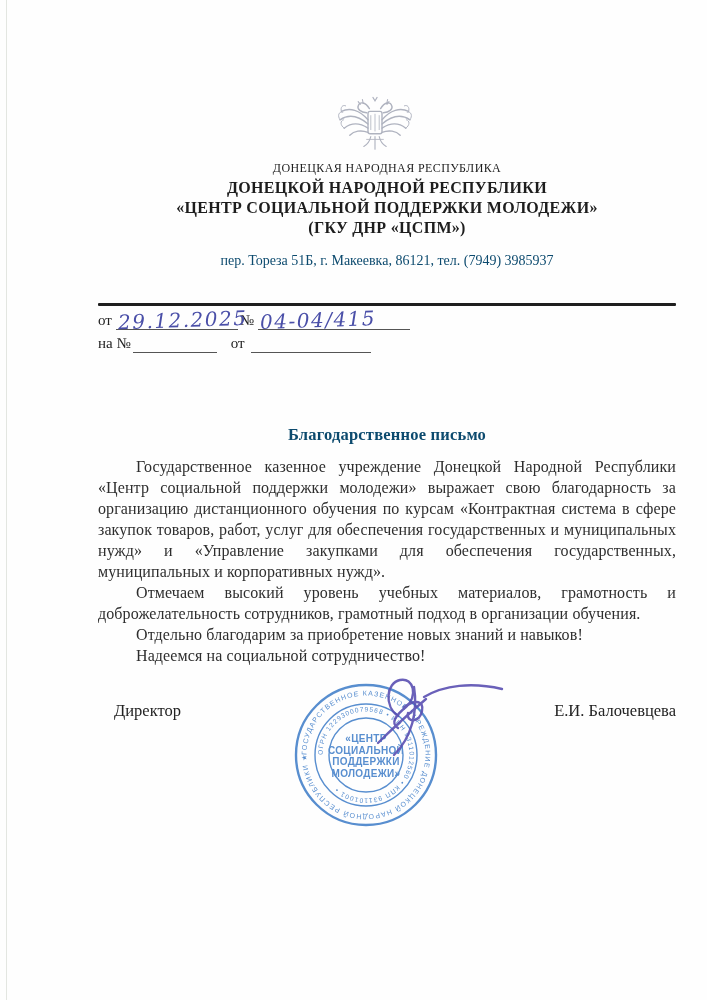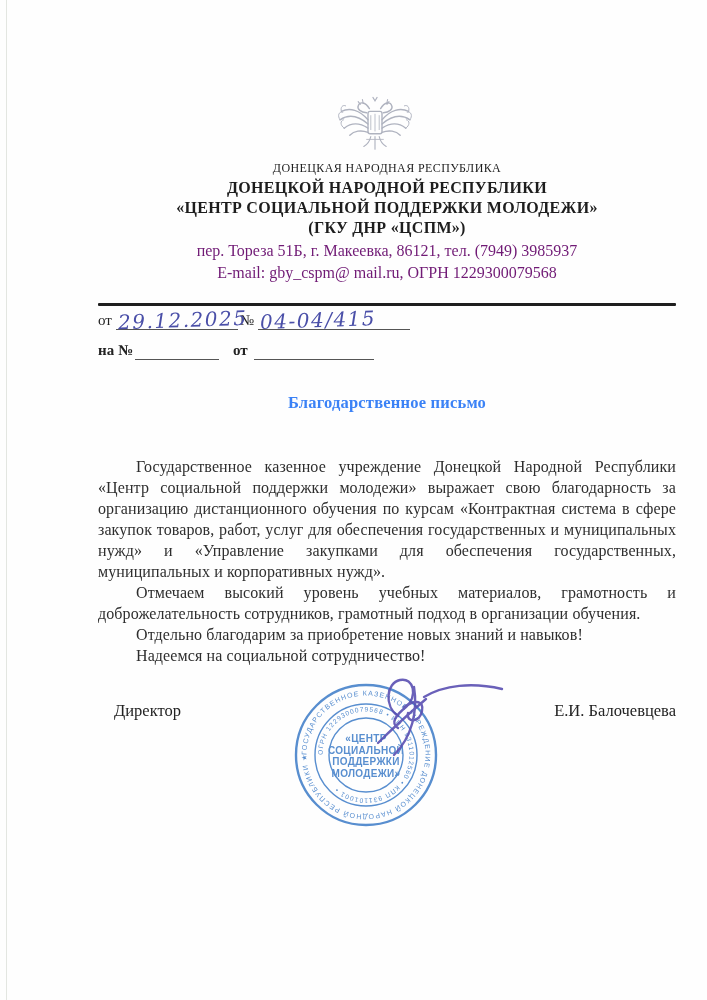--- a/index.html
+++ b/index.html
@@ -12,49 +12,49 @@
     color:#2b2b2b;
     overflow:hidden;
   }
   .scan-edge{position:absolute;left:6px;top:0;width:1px;height:1000px;background:#e3e6e1;}
   
   .emblem{position:absolute;left:333px;top:93px;width:84px;height:62px;}
   
   .letterhead{position:absolute;left:98px;top:161px;width:578px;text-align:center;color:#1d1d1d;}
   .lh-country{font-size:12px;letter-spacing:.4px;margin-bottom:2px;}
   .lh-bold{font-size:16px;font-weight:bold;line-height:20px;letter-spacing:.3px;}
-  .lh-addr{font-size:16px;line-height:18px;margin-top:4px;color:#701a75;}
+  .lh-addr{font-size:14px;line-height:18px;margin-top:14px;color:#0c4a6e;}
   
   .rule{position:absolute;left:98px;top:303px;width:578px;height:3px;background:#1e1e1e;border-radius:1px;}
   
   .refblock{position:absolute;left:98px;top:309px;width:420px;font-size:15px;color:#222;}
   .ref-row{display:flex;align-items:center;height:22px;}
-  .ref-row + .ref-row{margin-top:8px;font-weight:bold;}
+  .ref-row + .ref-row{margin-top:1px;}
   .ul{display:inline-block;border-bottom:1px solid #555;height:18px;position:relative;}
   .ul-date{width:122px;margin-left:4px;}
   .ul-num{width:152px;margin-left:4px;}
   .ul-na{width:84px;margin-left:2px;}
   .ul-ot{width:120px;margin-left:6px;}
   .lbl{white-space:pre;}
   .lbl-num{margin-left:2px;}
   .lbl-ot2{margin-left:14px;}
   .handwriting{
     position:absolute;left:2px;bottom:-3px;
     font-family:"DejaVu Serif", serif;
     font-style:italic;
     font-size:20px;
     letter-spacing:1.5px;
     color:#4a4fa8;
     white-space:nowrap;
     transform:rotate(-2deg);
   }
   
   .doc-title{
-    position:absolute;left:98px;top:393px;width:578px;
-    text-align:center;font-weight:bold;font-size:16.5px;color:#3b82f6;letter-spacing:.2px;
+    position:absolute;left:98px;top:425px;width:578px;
+    text-align:center;font-weight:bold;font-size:16.5px;color:#0c4a6e;letter-spacing:.2px;
   }
   
   .body-text{position:absolute;left:98px;top:456px;width:578px;font-size:16px;line-height:21px;color:#2e2e2e;}
   .body-text p{margin:0;text-indent:38px;text-align:justify;text-align-last:left;letter-spacing:.1px;}
   
   .sign-row{position:absolute;left:98px;top:701px;width:578px;font-size:16.5px;color:#232323;}
   .sign-pos{position:absolute;left:16px;top:0;}
   .sign-name{position:absolute;right:0;top:0;text-align:right;margin-left:24px;}
   
   .stamp{position:absolute;left:291px;top:680px;width:150px;height:150px;opacity:.93;}
@@ -84,21 +84,20 @@
     <path d="M54 62 C52 70 48 74 44 76 M60 62 C60 70 60 76 60 80 M66 62 C68 70 72 74 76 76" stroke-width="1.6"></path>
     <path d="M48 66 h24" stroke-width="1.2"></path>
   </svg>
 
   <div class="letterhead">
     <div class="lh-country">ДОНЕЦКАЯ НАРОДНАЯ РЕСПУБЛИКА</div>
     <div class="lh-bold">ДОНЕЦКОЙ НАРОДНОЙ РЕСПУБЛИКИ</div>
     <div class="lh-bold">«ЦЕНТР СОЦИАЛЬНОЙ ПОДДЕРЖКИ МОЛОДЕЖИ»</div>
     <div class="lh-bold">(ГКУ ДНР «ЦСПМ»)</div>
     <div class="lh-addr">пер. Тореза 51Б, г. Макеевка, 86121, тел. (7949) 3985937</div>
-    <div class="lh-addr">E-mail: gby_cspm@ mail.ru, ОГРН 1229300079568</div>
   </div>
 
   <div class="rule"></div>
 
   <div class="refblock">
     <div class="ref-row">
       <span class="lbl">от</span>
       <span class="ul ul-date">
         <span class="handwriting">29.12.2025</span>
       </span>

